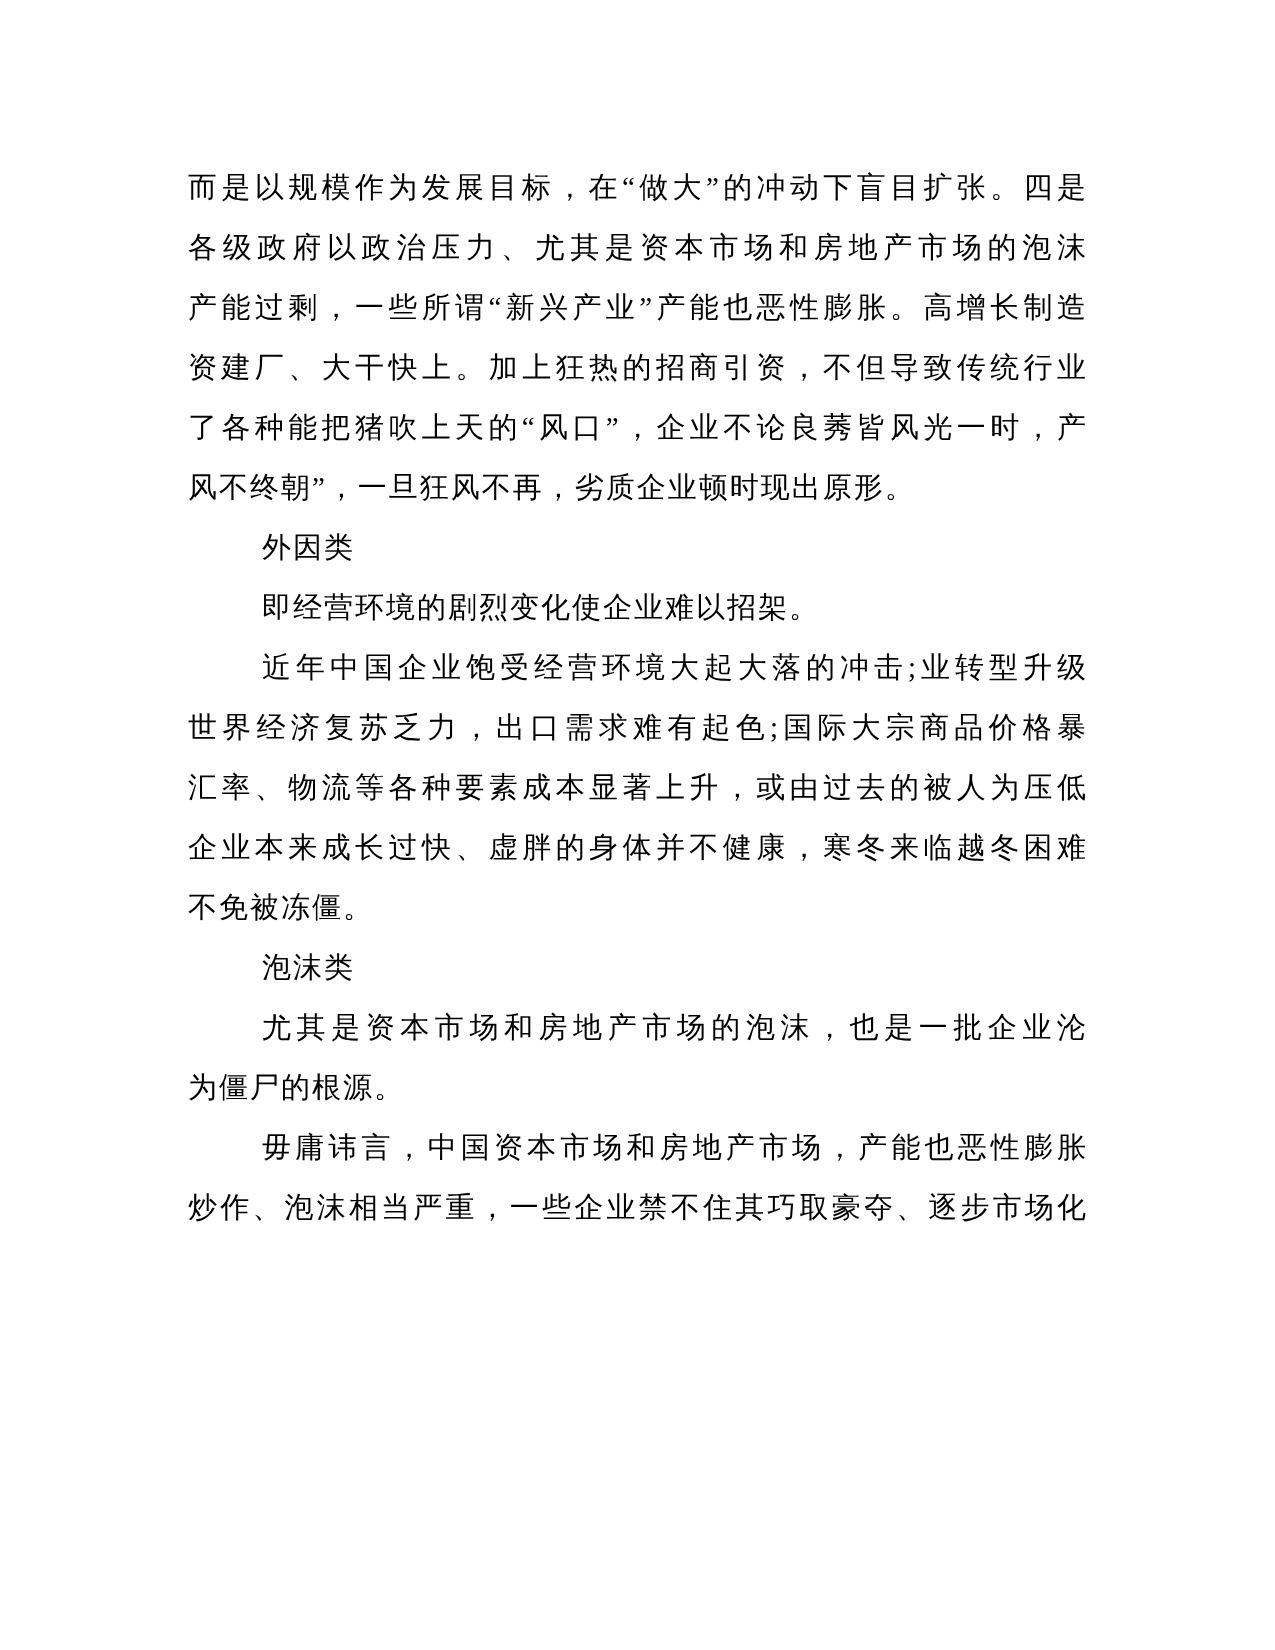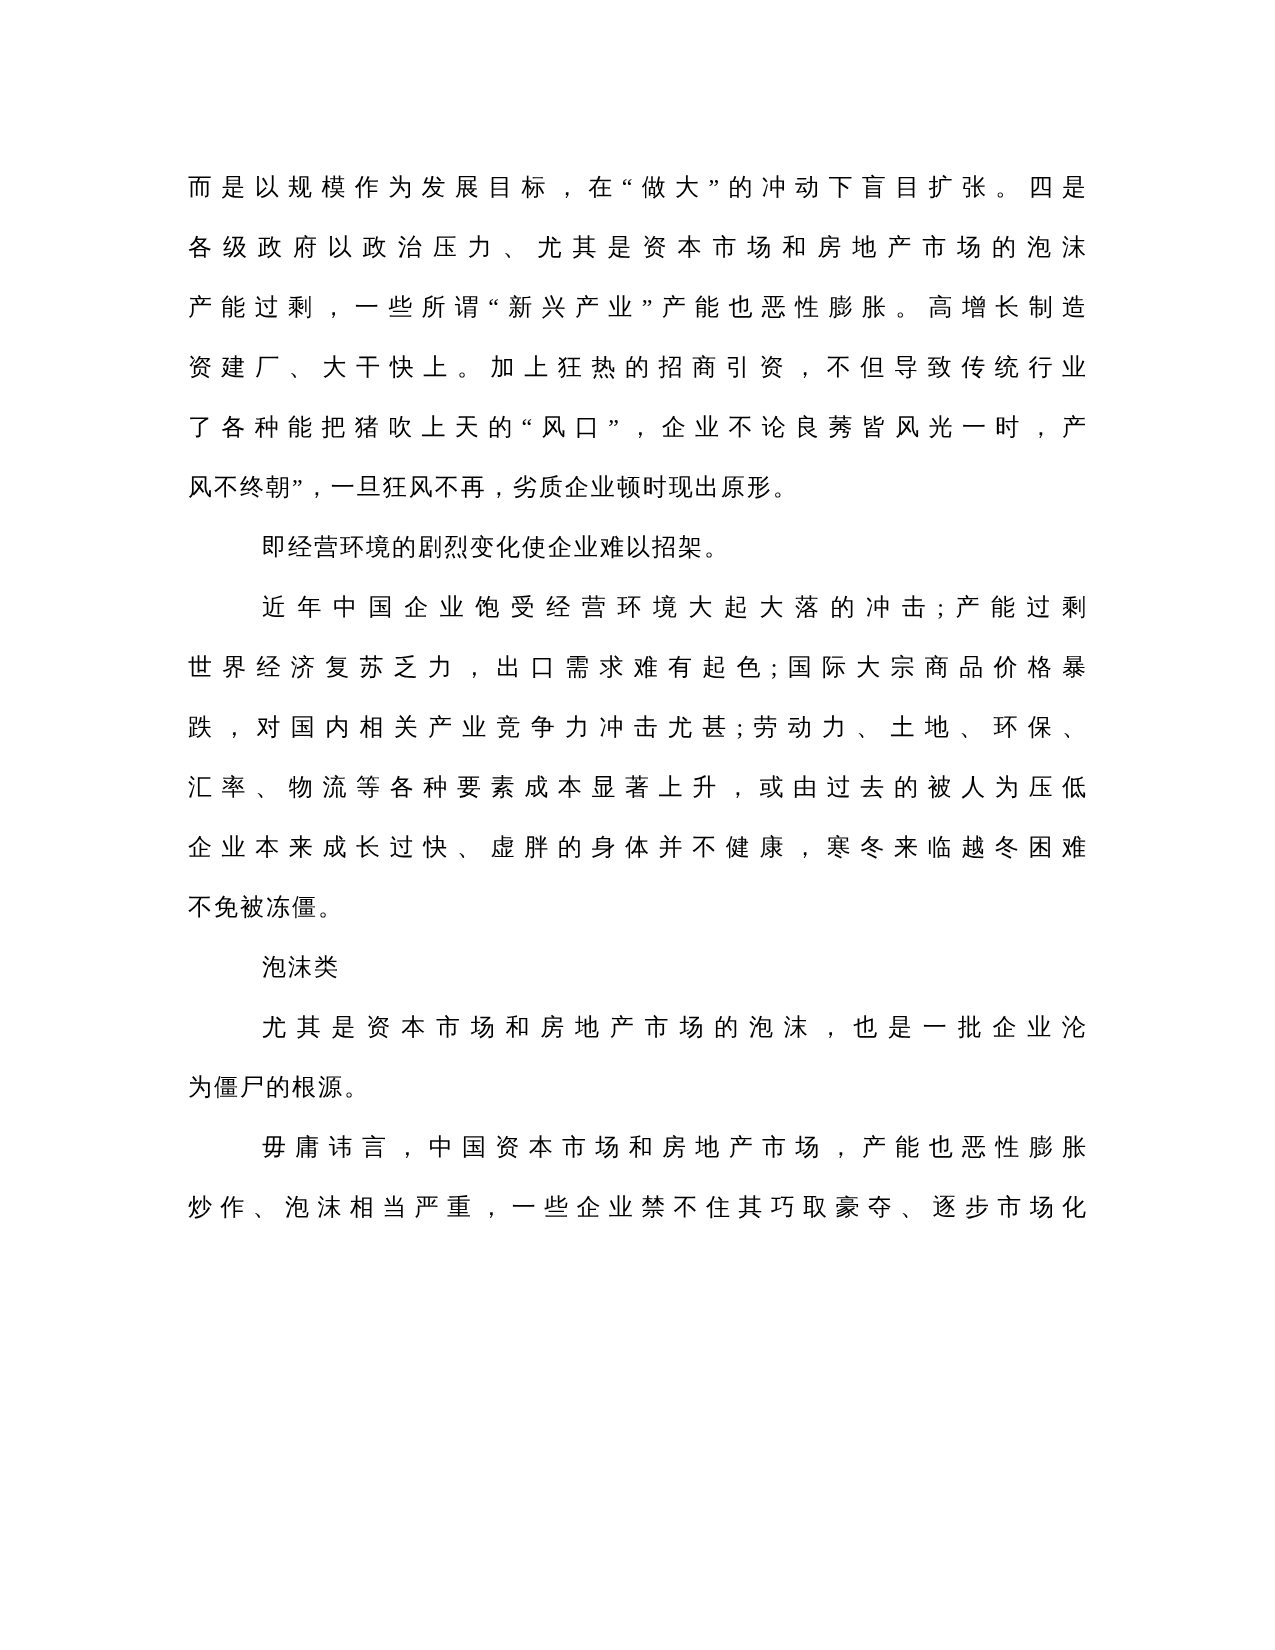--- a/index.html
+++ b/index.html
@@ -14,21 +14,21 @@
     background: #ffffff;
     overflow: hidden;
   }
   .text-block {
     position: absolute;
     left: 188px;
     top: 157px;
     width: 898px;
   }
   .text-line {
-    font-size: 24px;
+    font-size: 29px;
     line-height: 60px;
     height: 60px;
     color: #000000;
     text-align: left;
     letter-spacing: 2px;
     white-space: nowrap;
   }
   .text-line.justify {
     letter-spacing: 0;
     white-space: normal;
@@ -44,24 +44,24 @@
 <body>
 
 <div class="page">
   <div class="text-block" id="text-block">
       <div class="text-line justify">而是以规模作为发展目标，在“做大”的冲动下盲目扩张。四是</div>
       <div class="text-line justify">各级政府以政治压力、尤其是资本市场和房地产市场的泡沫</div>
       <div class="text-line justify">产能过剩，一些所谓“新兴产业”产能也恶性膨胀。高增长制造</div>
       <div class="text-line justify">资建厂、大干快上。加上狂热的招商引资，不但导致传统行业</div>
       <div class="text-line justify">了各种能把猪吹上天的“风口”，企业不论良莠皆风光一时，产</div>
       <div class="text-line">风不终朝”，一旦狂风不再，劣质企业顿时现出原形。</div>
+      <div class="text-line indent">外因类</div>
       <div class="text-line indent">即经营环境的剧烈变化使企业难以招架。</div>
-      <div class="text-line justify indent">近年中国企业饱受经营环境大起大落的冲击;产能过剩</div>
+      <div class="text-line justify indent">近年中国企业饱受经营环境大起大落的冲击;业转型升级</div>
       <div class="text-line justify">世界经济复苏乏力，出口需求难有起色;国际大宗商品价格暴</div>
-      <div class="text-line justify">跌，对国内相关产业竞争力冲击尤甚;劳动力、土地、环保、</div>
       <div class="text-line justify">汇率、物流等各种要素成本显著上升，或由过去的被人为压低</div>
       <div class="text-line justify">企业本来成长过快、虚胖的身体并不健康，寒冬来临越冬困难</div>
       <div class="text-line">不免被冻僵。</div>
       <div class="text-line indent">泡沫类</div>
       <div class="text-line justify indent">尤其是资本市场和房地产市场的泡沫，也是一批企业沦</div>
       <div class="text-line">为僵尸的根源。</div>
       <div class="text-line justify indent">毋庸讳言，中国资本市场和房地产市场，产能也恶性膨胀</div>
       <div class="text-line justify">炒作、泡沫相当严重，一些企业禁不住其巧取豪夺、逐步市场化</div>
     </div>
 </div>

